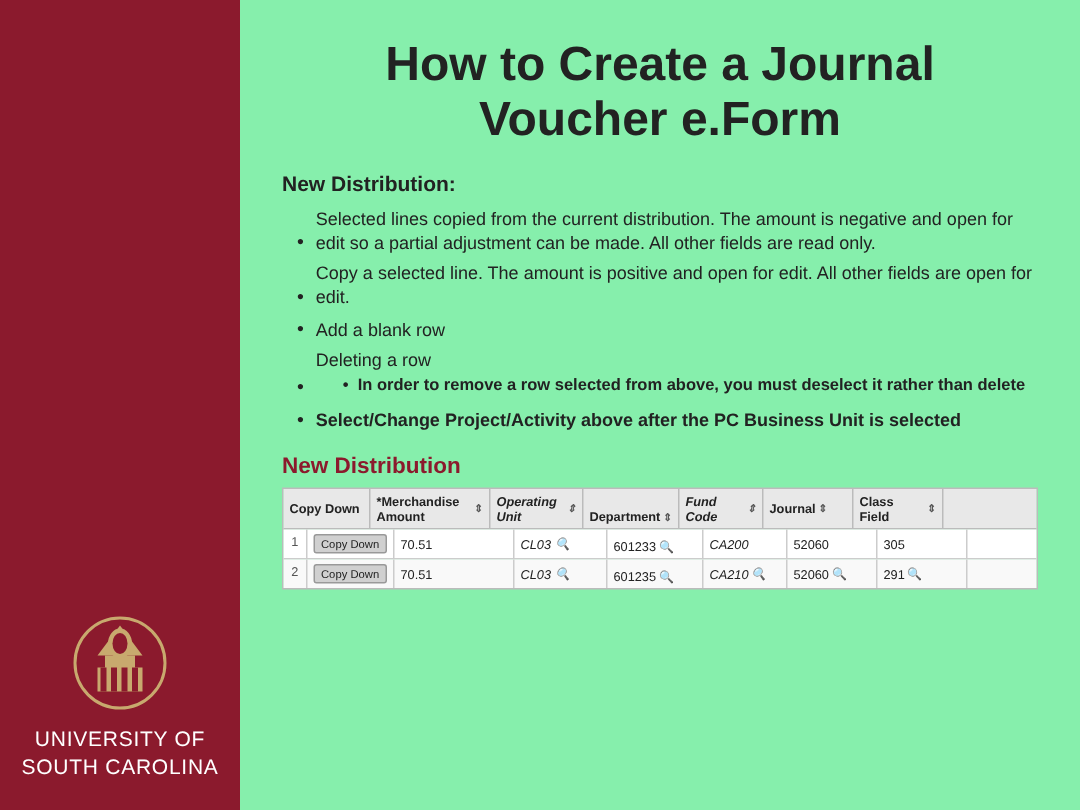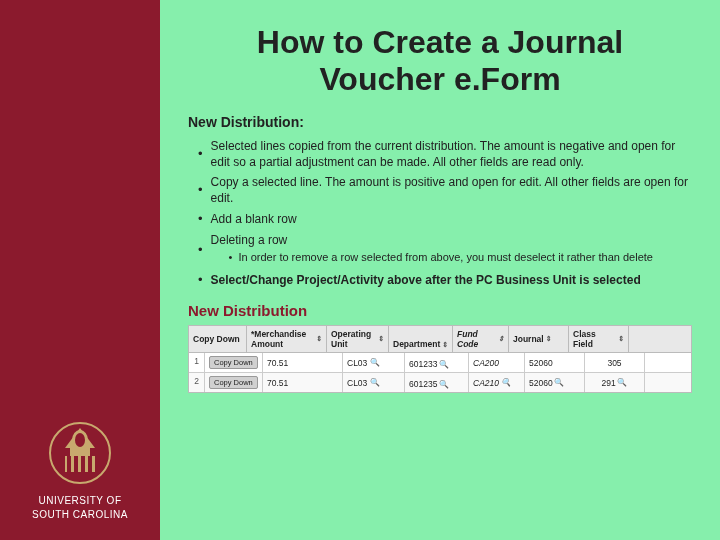--- a/index.html
+++ b/index.html
@@ -31,21 +31,21 @@
     }
 
     .logo-icon {
       width: 70px;
       height: 70px;
       margin-bottom: 6px;
     }
 
     .university-name {
       color: #fff;
-      font-size: 10px;
+      font-size: 14px;
       text-align: center;
       letter-spacing: 0.5px;
       line-height: 1.4;
     }
 
     
     .main {
       flex: 1;
       display: flex;
       flex-direction: column;
@@ -71,21 +71,21 @@
     }
 
     .bullet-list {
       list-style: none;
       padding: 0;
       margin: 0 0 4px 10px;
     }
 
     .bullet-list > li {
       display: flex;
-      align-items: center;
+      align-items: flex-end;
       font-size: 12px;
       color: #222;
       margin-bottom: 4px;
       line-height: 1.35;
     }
 
     .bullet-list > li::before {
       content: "•";
       margin-right: 8px;
       margin-top: 0;
@@ -98,20 +98,21 @@
       margin: 2px 0 2px 18px;
       padding: 0;
     }
 
     .sub-bullet-list > li {
       display: flex;
       align-items: flex-start;
       font-size: 11px;
       color: #222;
       line-height: 1.35;
+      font-weight: bold;
     }
 
     .sub-bullet-list > li::before {
       content: "•";
       margin-right: 6px;
       flex-shrink: 0;
       font-size: 11px;
     }
 
     .highlight {
@@ -177,25 +178,25 @@
       padding: 3px 4px;
       border-right: 1px solid #ccc;
       font-size: 8.5px;
       color: #222;
       display: flex;
       align-items: center;
     }
 
     .col-copy { width: 58px; min-width: 58px; }
     .col-merch { width: 80px; min-width: 80px; }
-    .col-op { width: 62px; min-width: 62px; }
+    .col-op { width: 62px; min-width: 62px; font-style: italic; }
     .col-dept { width: 64px; min-width: 64px; align-items: flex-end; }
     .col-fund { width: 56px; min-width: 56px; font-style: italic; }
     .col-acct { width: 60px; min-width: 60px; }
-    .col-class { width: 60px; min-width: 60px; justify-content: center; }
+    .col-class { width: 60px; min-width: 60px; }
 
     .copy-btn {
       background: #d0d0d0;
       border: 1px solid #999;
       font-size: 7.5px;
       padding: 1px 4px;
       cursor: pointer;
       border-radius: 2px;
       color: #222;
     }

